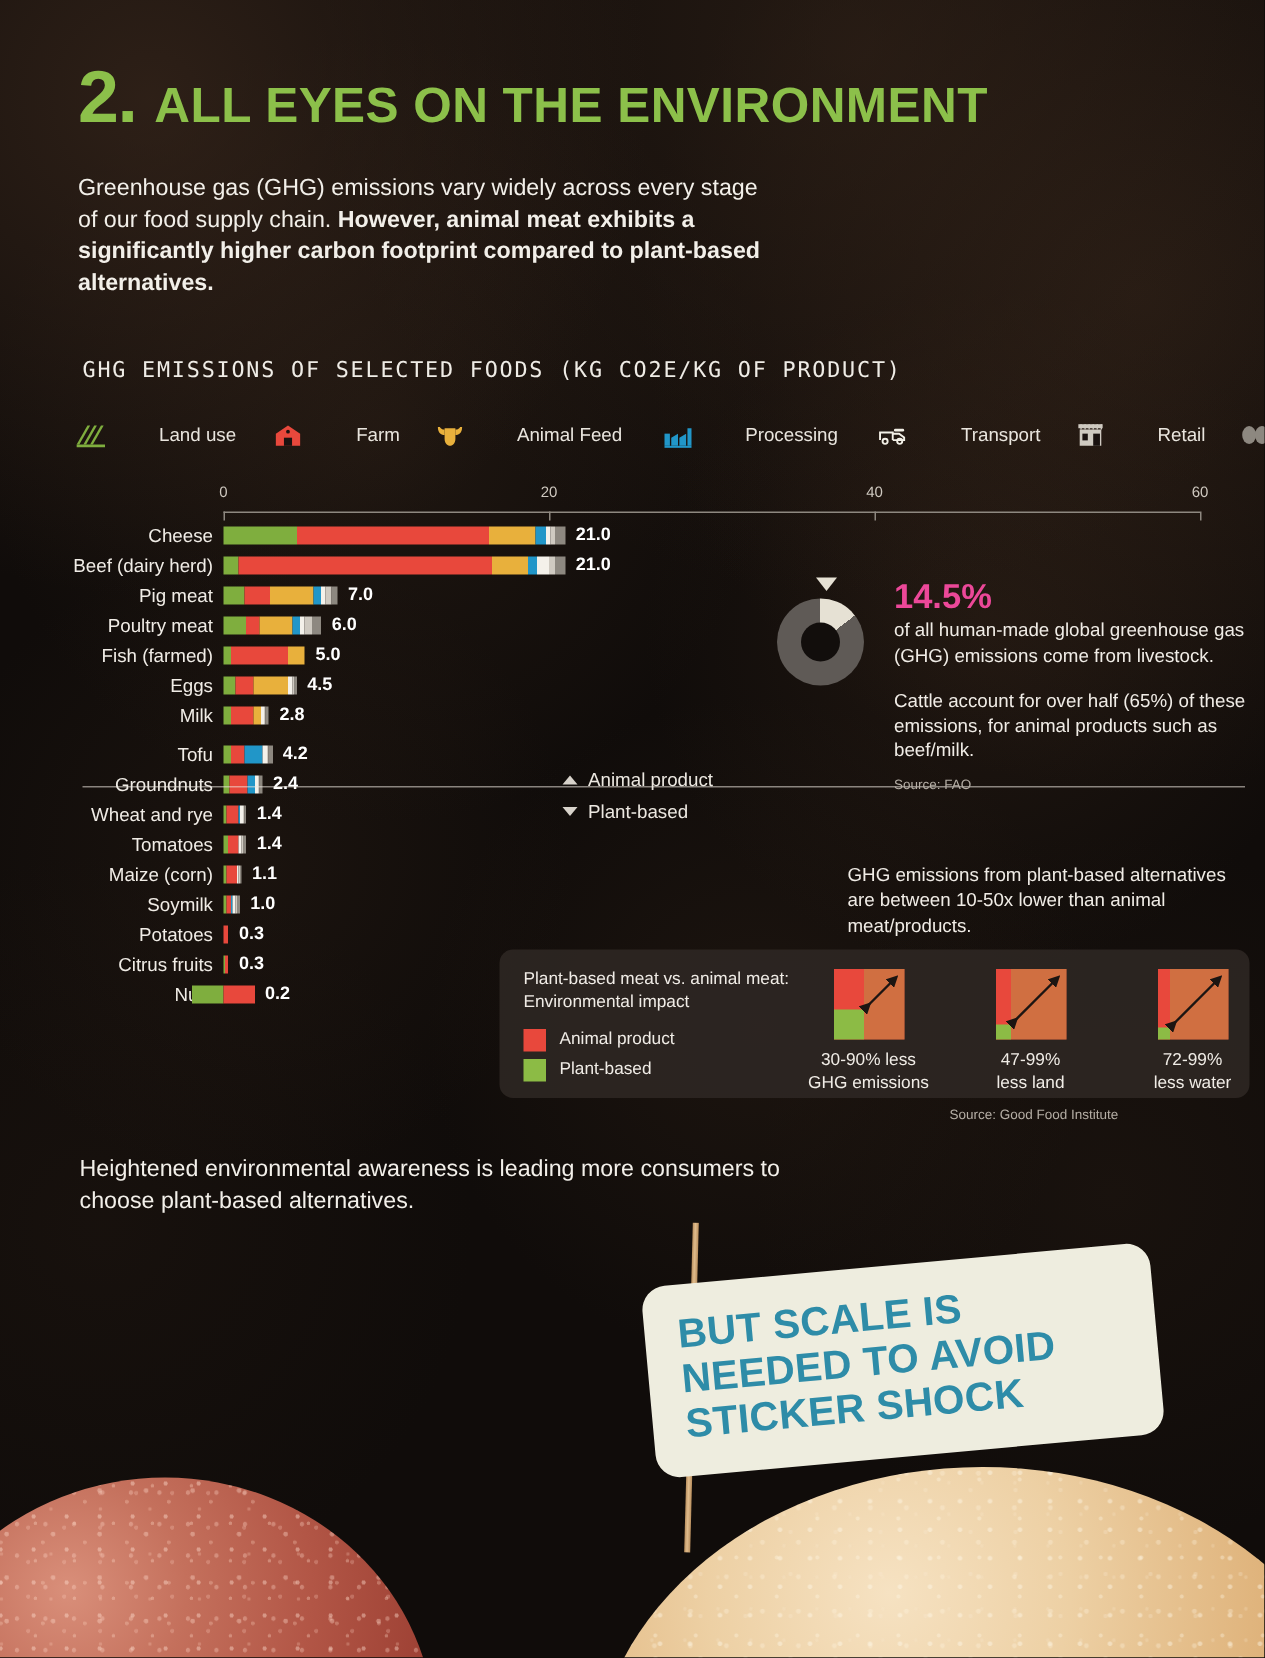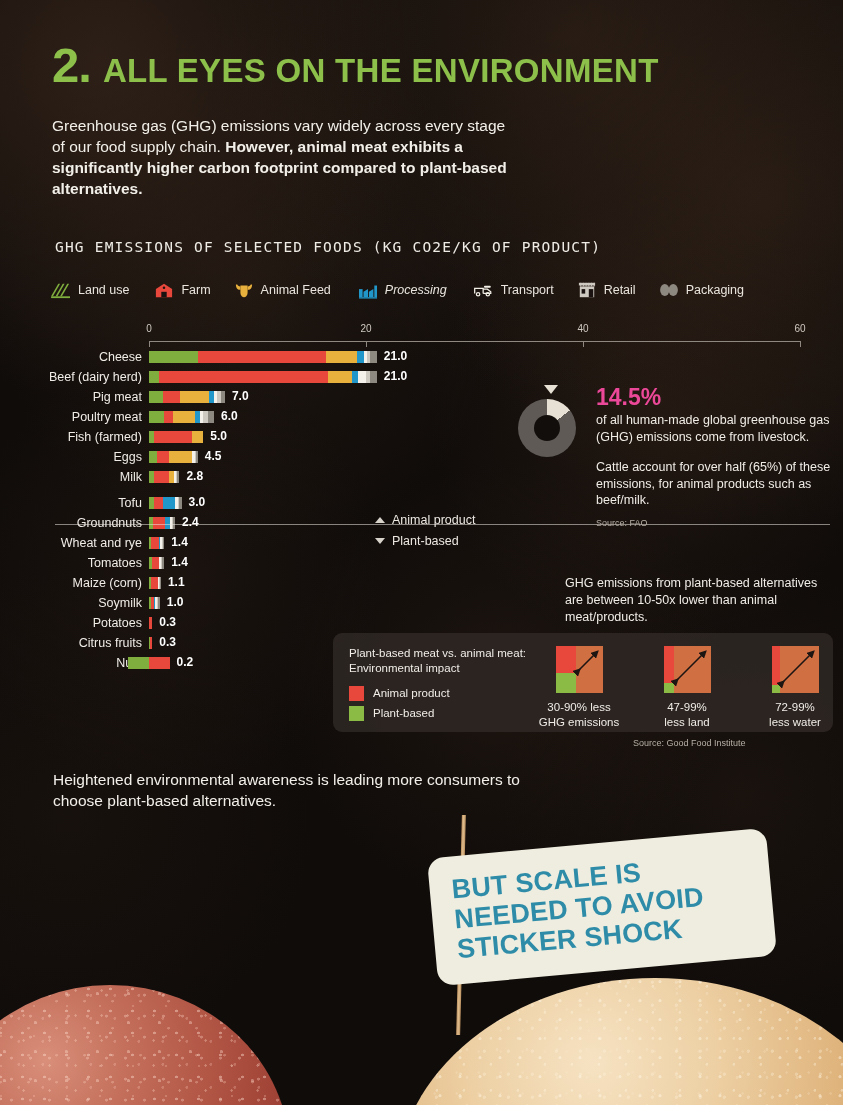--- a/index.html
+++ b/index.html
@@ -49,21 +49,21 @@
     font-family: "DejaVu Sans Mono", monospace;
     font-size: 14.5px; letter-spacing: 1.2px; color: #efece6;
   }
   .chart-source { font-size: 9.5px; color: #b9b2a8; margin-top: 6px; }
 
   
   .stage-legend {
     display: flex; align-items: center; gap: 0;
     padding-left: 50px; margin-top: 26px;
   }
-  .stage { display: flex; align-items: center; }
+  .stage { display: flex; align-items: center; gap: 28px; }
   .stage-label { font-size: 12.5px; color: #e9e5de; margin-left: 6px; white-space: nowrap; }
   .stage-ico { width: 22px; height: 18px; display: block; }
 
   
   .chart-wrap { position: relative; margin-top: 24px; height: 390px; }
   .axis { position: absolute; left: 0; top: 0; width: 843px; height: 26px; }
   .tick-label { position: absolute; top: 0; font-size: 10px; color: #cfc9c0; transform: translateX(-50%); }
   .axis-line { position: absolute; top: 18px; height: 1px; background: #8e8880; }
   .tick-mark { position: absolute; top: 18px; width: 1px; height: 6px; background: #8e8880; }
 
@@ -242,21 +242,21 @@
           <svg class="stage-ico" viewBox="0 0 24 20">
             <g fill="#e8b03c">
       <path d="M3 4 C3 9 6 10 8 10 L8 6 C6 6 5 5 4.5 4 Z"></path>
       <path d="M21 4 C21 9 18 10 16 10 L16 6 C18 6 19 5 19.5 4 Z"></path>
       <path d="M8 5 L16 5 L16 13 C16 16 14 18 12 18 C10 18 8 16 8 13 Z"></path>
             </g>
           </svg>
         </span>
     <span class="stage-label">Animal Feed</span>
       </div>
-      <div class="stage" style="margin-left: 26px; font-style: italic;">
+      <div class="stage" style="margin-left: 26px;">
         <span>
           <svg class="stage-ico" viewBox="0 0 24 20">
             <g fill="#2196c8">
       <rect x="2" y="9" width="4" height="9"></rect>
               <path d="M7 12 L7 18 L12 18 L12 9 Z"></path>
       <path d="M13 12 L13 18 L18 18 L18 9 Z"></path>
               <rect x="19" y="5" width="3" height="13"></rect>
       <rect x="2" y="18" width="20" height="1.5"></rect>
             </g>
           </svg>
@@ -409,21 +409,21 @@
         <div class="row" style="margin-top: 6px;">
           <div class="label-col">Tofu</div>
           <div class="bar" style="left:149px; width:32.550000000000004px;">
             <div class="seg" style="width:5.425px; background:#7fae3e;"></div>
             <div class="seg" style="width:8.68px; background:#e8483c;"></div>
             <div class="seg" style="width:11.935px; background:#2196c8;"></div>
             <div class="seg" style="width:3.255px; background:#f4f1ea;"></div>
             <div class="seg" style="width:1.085px; background:#cfcac1;"></div>
             <div class="seg" style="width:2.17px; background:#8d8880;"></div>
           </div>
-          <div class="bar-value" style="left:188.55px;">3.0</div>
+          <div class="bar-value" style="left:188.55px;">4.2</div>
         </div>
         <div class="row">
           <div class="label-col">Groundnuts</div>
           <div class="bar" style="left:149px; width:26.040000000000006px;">
             <div class="seg" style="width:4.34px; background:#7fae3e;"></div>
             <div class="seg" style="width:11.935px; background:#e8483c;"></div>
             <div class="seg" style="width:4.34px; background:#2196c8;"></div>
             <div class="seg" style="width:2.17px; background:#f4f1ea;"></div>
             <div class="seg" style="width:1.085px; background:#cfcac1;"></div>
             <div class="seg" style="width:2.17px; background:#8d8880;"></div>

